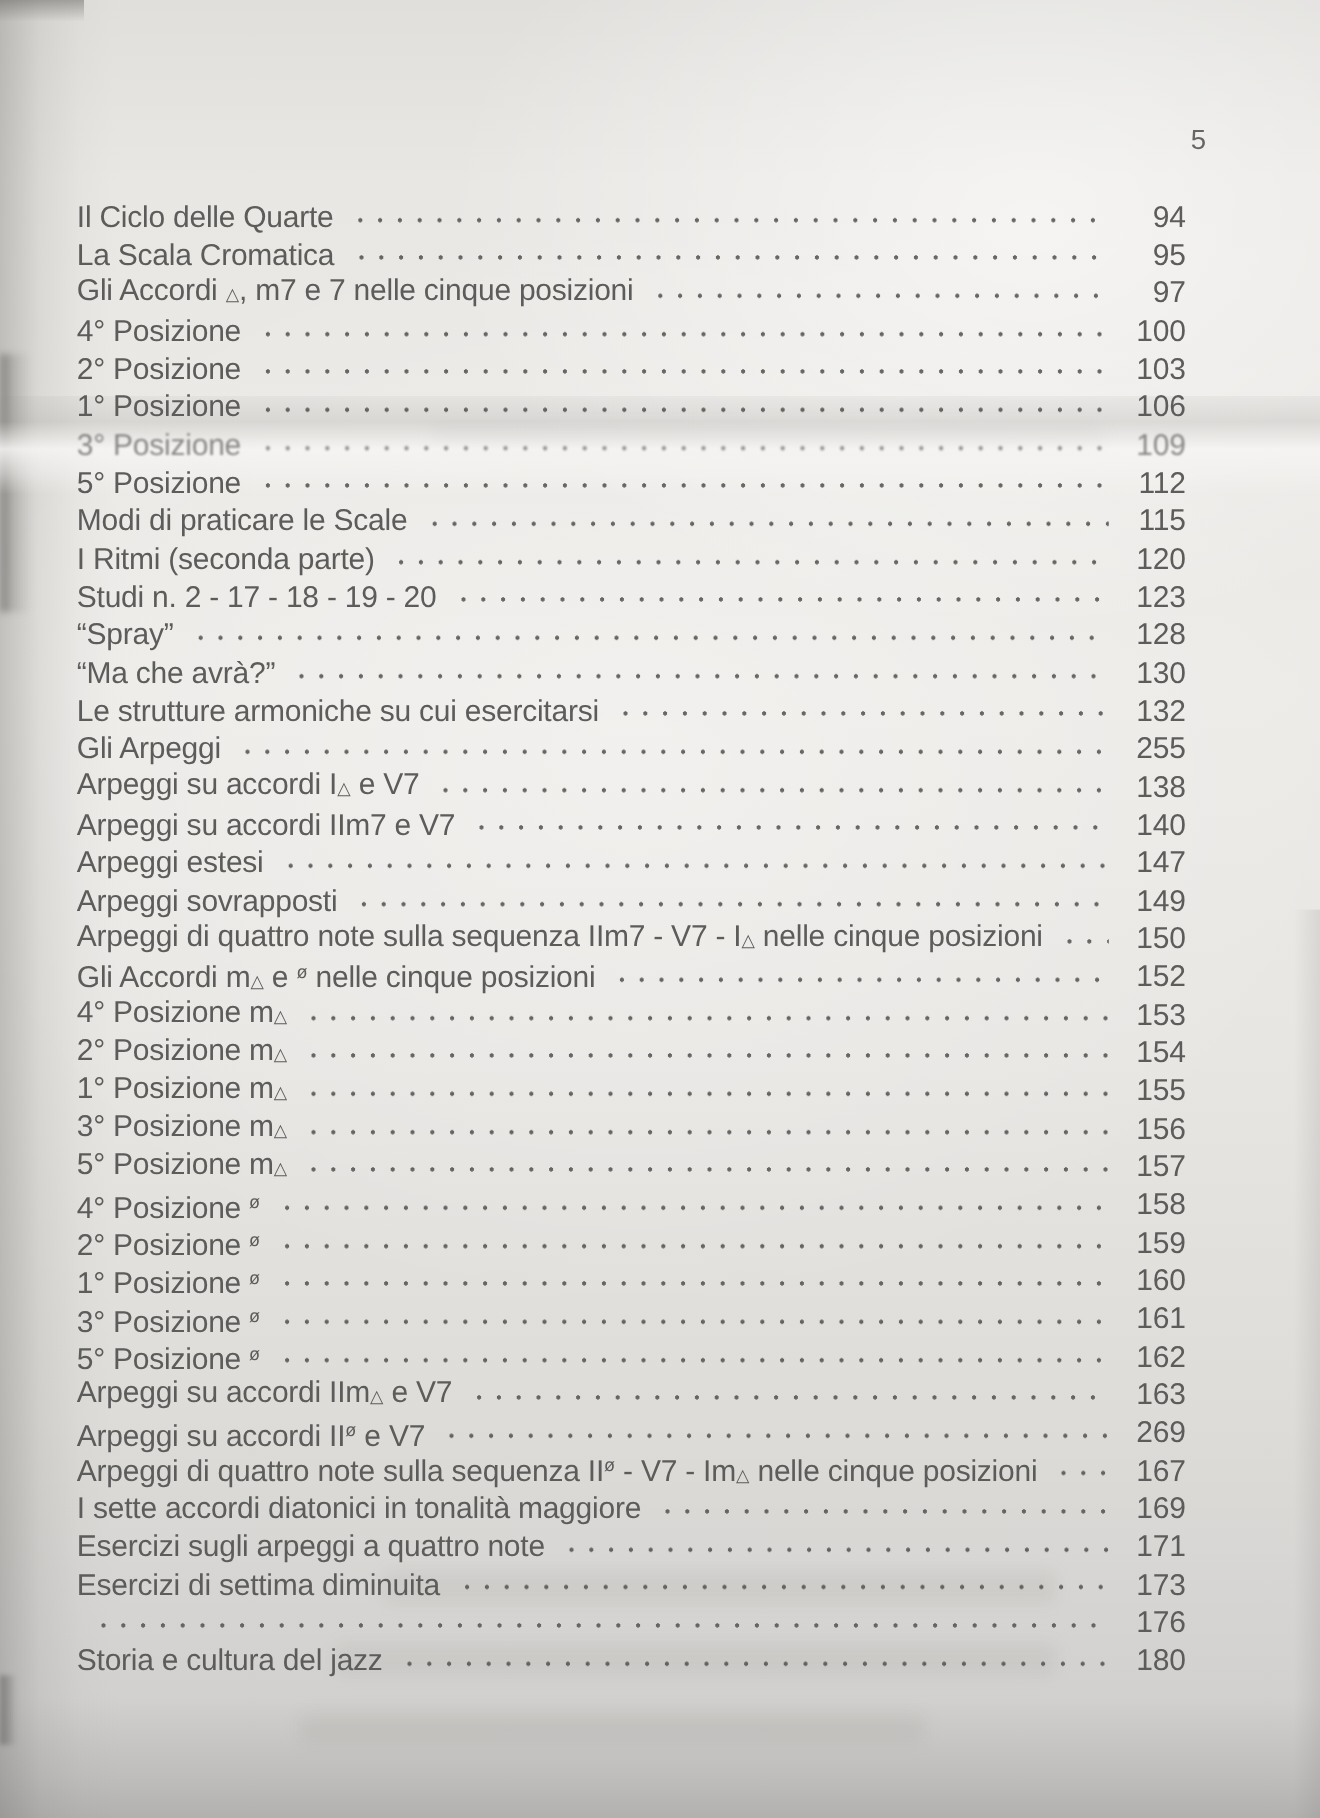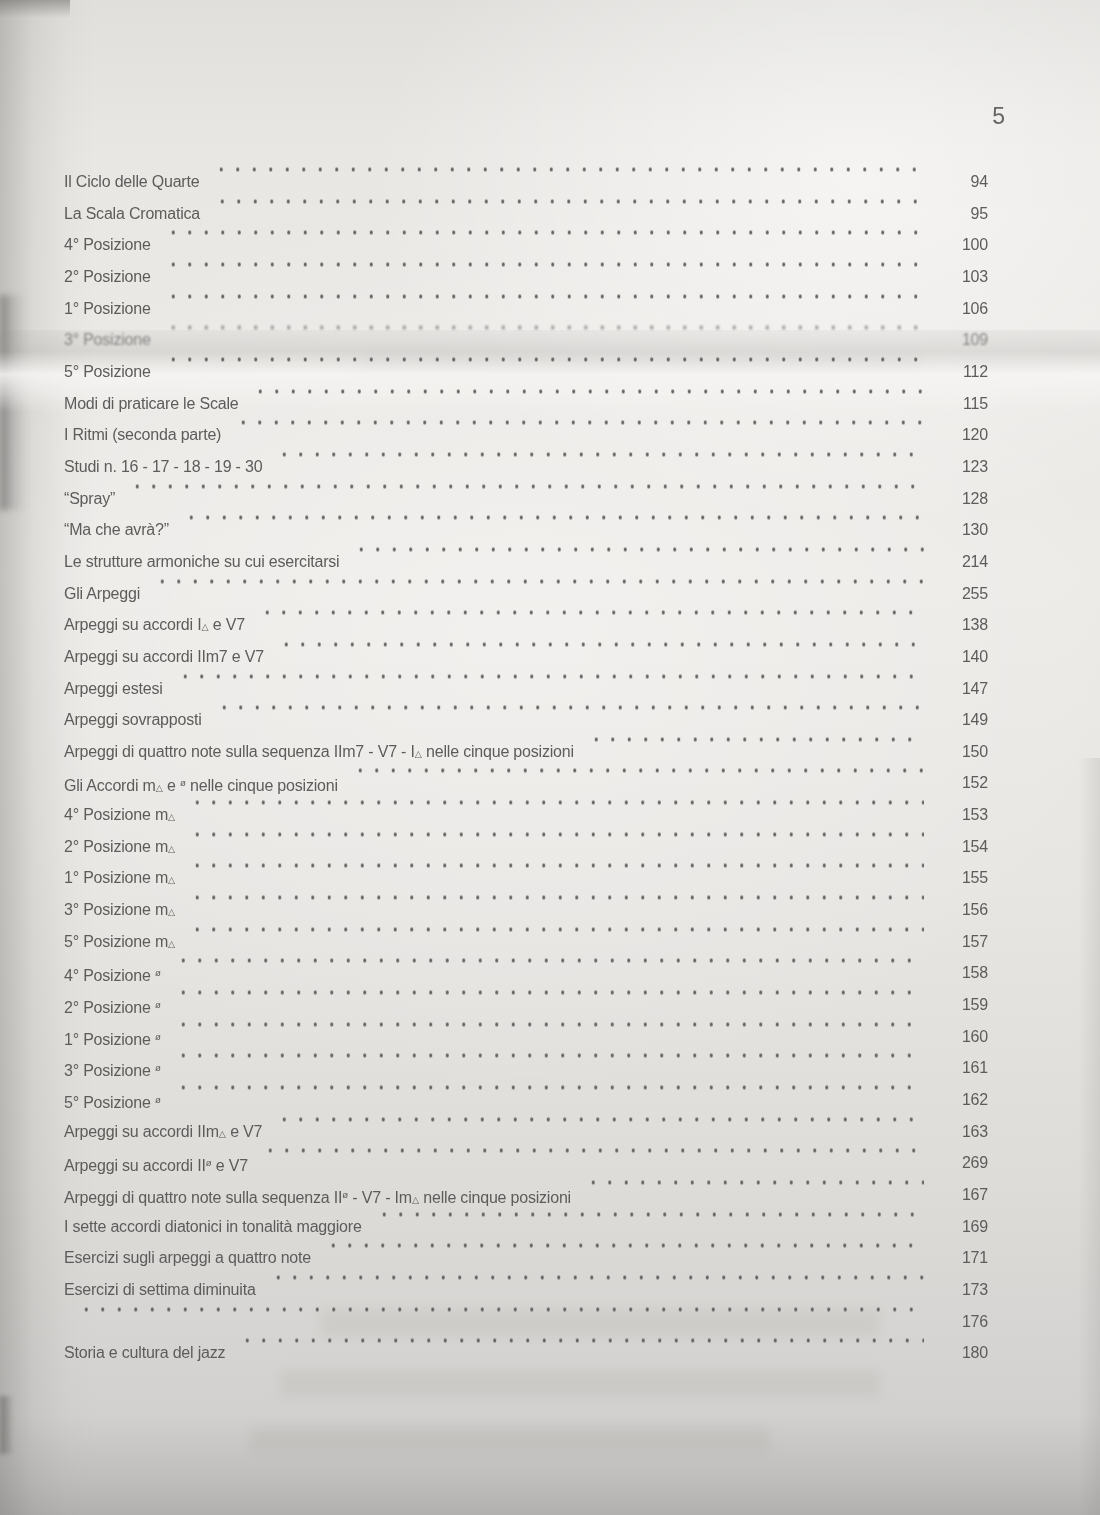--- a/index.html
+++ b/index.html
@@ -66,24 +66,24 @@
     font-size: 23px; color: #666564; letter-spacing: 0;
   }
 
   
   .toc {
     position: absolute; left: 64px; right: 112px; top: 166px;
     color: #5c5c5b;
   }
   .row {
     display: flex;
-    align-items: flex-start;
+    align-items: center;
     height: 31.66px;
     line-height: 31.66px;
-    font-size: 16px;
+    font-size: 25px;
     letter-spacing: -0.2px;
     white-space: nowrap;
   }
   .row .title { flex: 0 0 auto; }
   .seg-sym { font-size: 0.58em; letter-spacing: 0; }
   .seg-sup { font-size: 0.60em; vertical-align: 0.52em; letter-spacing: 0; }
   .leader {
     flex: 1 1 auto;
     min-width: 24px;
     height: 4px;
@@ -121,20 +121,25 @@
         <span class="title"><span class="seg-n">Il Ciclo delle Quarte</span></span>
         <span class="leader"></span>
         <span class="pagenum">94</span>
       </div>
       <div class="row">
         <span class="title"><span class="seg-n">La Scala Cromatica</span></span>
         <span class="leader"></span>
         <span class="pagenum">95</span>
       </div>
       <div class="row">
+        <span class="title"><span class="seg-n">Gli Accordi </span><span class="seg-sym">△</span><span class="seg-n">, m7 e 7 nelle cinque posizioni</span></span>
+        <span class="leader"></span>
+        <span class="pagenum">97</span>
+      </div>
+      <div class="row">
         <span class="title"><span class="seg-n">4° Posizione</span></span>
         <span class="leader"></span>
         <span class="pagenum">100</span>
       </div>
       <div class="row">
         <span class="title"><span class="seg-n">2° Posizione</span></span>
         <span class="leader"></span>
         <span class="pagenum">103</span>
       </div>
       <div class="row">
@@ -156,38 +161,38 @@
         <span class="title"><span class="seg-n">Modi di praticare le Scale</span></span>
         <span class="leader"></span>
         <span class="pagenum">115</span>
       </div>
       <div class="row">
         <span class="title"><span class="seg-n">I Ritmi (seconda parte)</span></span>
         <span class="leader"></span>
         <span class="pagenum">120</span>
       </div>
       <div class="row">
-        <span class="title"><span class="seg-n">Studi n. 16 - 17 - 18 - 19 - 30</span></span>
+        <span class="title"><span class="seg-n">Studi n. 2 - 17 - 18 - 19 - 20</span></span>
         <span class="leader"></span>
         <span class="pagenum">123</span>
       </div>
       <div class="row">
         <span class="title"><span class="seg-n">“Spray”</span></span>
         <span class="leader"></span>
         <span class="pagenum">128</span>
       </div>
       <div class="row">
         <span class="title"><span class="seg-n">“Ma che avrà?”</span></span>
         <span class="leader"></span>
         <span class="pagenum">130</span>
       </div>
       <div class="row">
         <span class="title"><span class="seg-n">Le strutture armoniche su cui esercitarsi</span></span>
         <span class="leader"></span>
-        <span class="pagenum">214</span>
+        <span class="pagenum">132</span>
       </div>
       <div class="row">
         <span class="title"><span class="seg-n">Gli Arpeggi</span></span>
         <span class="leader"></span>
         <span class="pagenum">255</span>
       </div>
       <div class="row">
         <span class="title"><span class="seg-n">Arpeggi su accordi I</span><span class="seg-sym">△</span><span class="seg-n"> e V7</span></span>
         <span class="leader"></span>
         <span class="pagenum">138</span>

